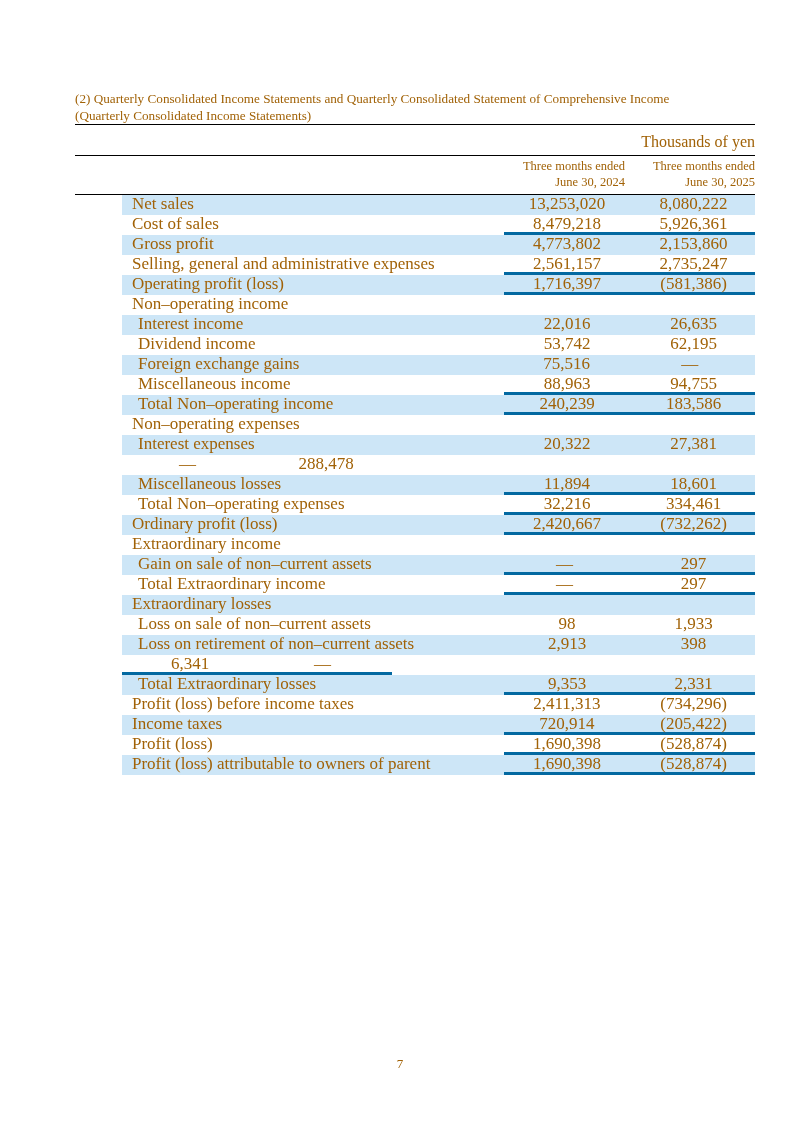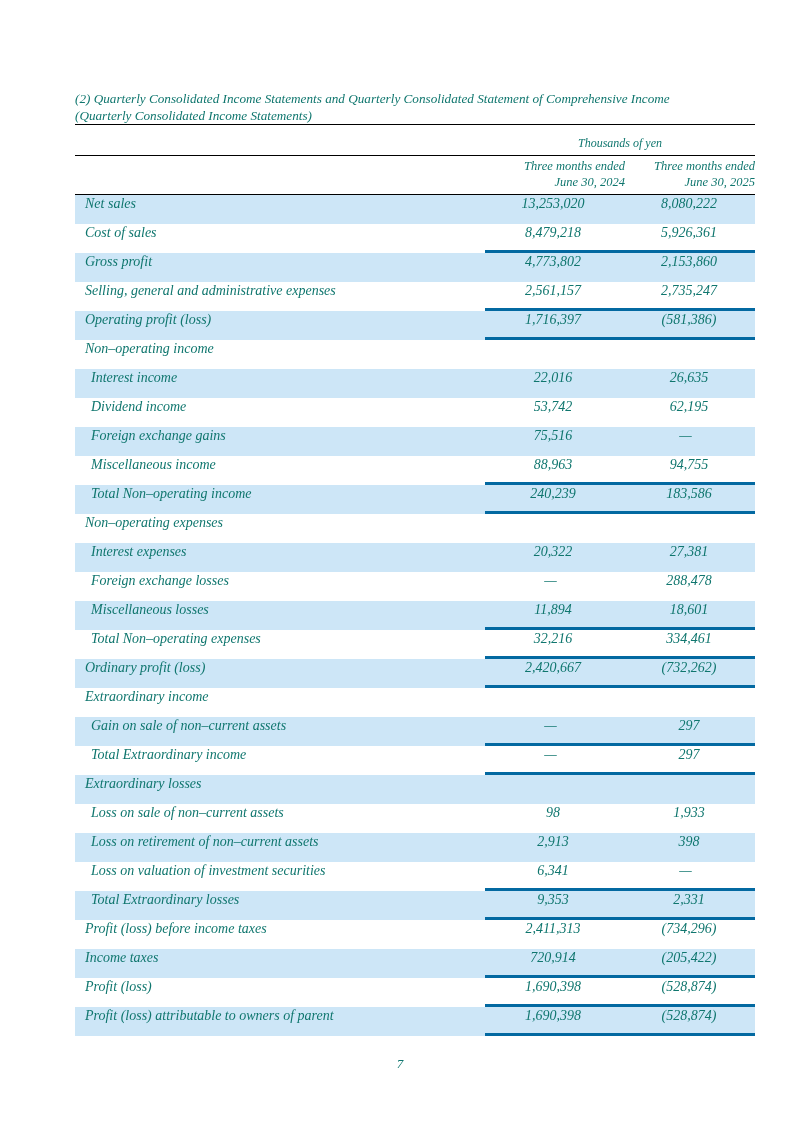--- a/index.html
+++ b/index.html
@@ -3,52 +3,51 @@
 <meta charset="utf-8">
 <style>
   * { box-sizing: border-box; }
   html, body { margin: 0; padding: 0; background: #ffffff; }
   .page {
     position: relative;
     width: 800px;
     height: 1131px;
     background: #ffffff;
     font-family: "Liberation Serif", "DejaVu Serif", serif;
-    color: #0f766e;
+    color: #a16207;
     overflow: hidden;
-    font-style: italic;
   }
   .doc-title {
     position: absolute;
     left: 75px;
     top: 91px;
     width: 700px;
     font-size: 13.2px;
     line-height: 16.5px;
   }
   .tbl {
     position: absolute;
     left: 75px;
     top: 124px;
     width: 680px;
     border-top: 1.6px solid #000;
   }
   .unit-row { display: flex; height: 30px; align-items: flex-end; padding-bottom: 4px; }
   .unit-spacer { width: 410px; }
-  .unit-label { width: 270px; text-align: center; font-size: 12px; }
+  .unit-label { width: 270px; text-align: right; font-size: 16px; }
   .head-row {
     display: flex;
     border-top: 1px solid #000;
     border-bottom: 1.6px solid #000;
     padding: 3px 0 4px 0;
   }
   .head-spacer { width: 410px; }
   .head-col { width: 140px; text-align: right; font-size: 12.5px; line-height: 15.5px; }
   .head-col.c2 { width: 130px; }
-  .row { display: flex; height: 29px; font-size: 14px; }
+  .row { display: flex; height: 20px; font-size: 17px; margin-left: 47px; }
   .row > div { line-height: 18.3px; white-space: nowrap; }
   .row.shaded { background: var(--shade, #cde6f7); }
   .lbl { width: 410px; padding-left: 10px; overflow: hidden; }
   .lbl.ind1 { padding-left: 16px; }
   .val { text-align: center; }
   .val.c1 { width: 140px; padding-right: 4px; }
   .val.c2 { width: 130px; padding-right: 2px; }
   .val.dash { padding-right: 9px; }
   .row.u .val { border-bottom: 3px solid #0369a1; }
   .page-num {
@@ -149,21 +148,20 @@
           <div class="lbl">Non–operating expenses</div>
           <div class="val c1"></div>
           <div class="val c2"></div>
         </div>
         <div class="row shaded">
           <div class="lbl ind1">Interest expenses</div>
           <div class="val c1">20,322</div>
           <div class="val c2">27,381</div>
         </div>
         <div class="row">
-          <div class="lbl ind1">Foreign exchange losses</div>
           <div class="val c1 dash">—</div>
           <div class="val c2">288,478</div>
         </div>
         <div class="row shaded u">
           <div class="lbl ind1">Miscellaneous losses</div>
           <div class="val c1">11,894</div>
           <div class="val c2">18,601</div>
         </div>
         <div class="row u">
           <div class="lbl ind1">Total Non–operating expenses</div>
@@ -199,21 +197,20 @@
           <div class="lbl ind1">Loss on sale of non–current assets</div>
           <div class="val c1">98</div>
           <div class="val c2">1,933</div>
         </div>
         <div class="row shaded">
           <div class="lbl ind1">Loss on retirement of non–current assets</div>
           <div class="val c1">2,913</div>
           <div class="val c2">398</div>
         </div>
         <div class="row u">
-          <div class="lbl ind1">Loss on valuation of investment securities</div>
           <div class="val c1">6,341</div>
           <div class="val c2 dash">—</div>
         </div>
         <div class="row shaded u">
           <div class="lbl ind1">Total Extraordinary losses</div>
           <div class="val c1">9,353</div>
           <div class="val c2">2,331</div>
         </div>
         <div class="row">
           <div class="lbl">Profit (loss) before income taxes</div>

